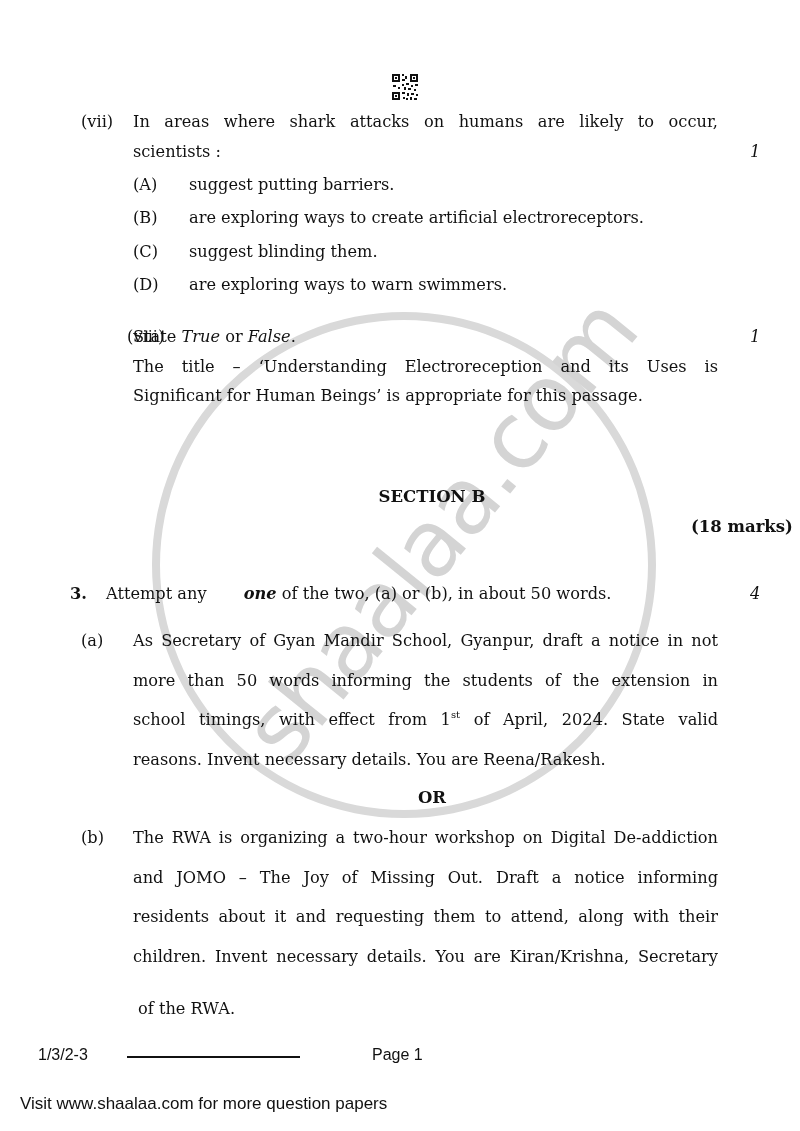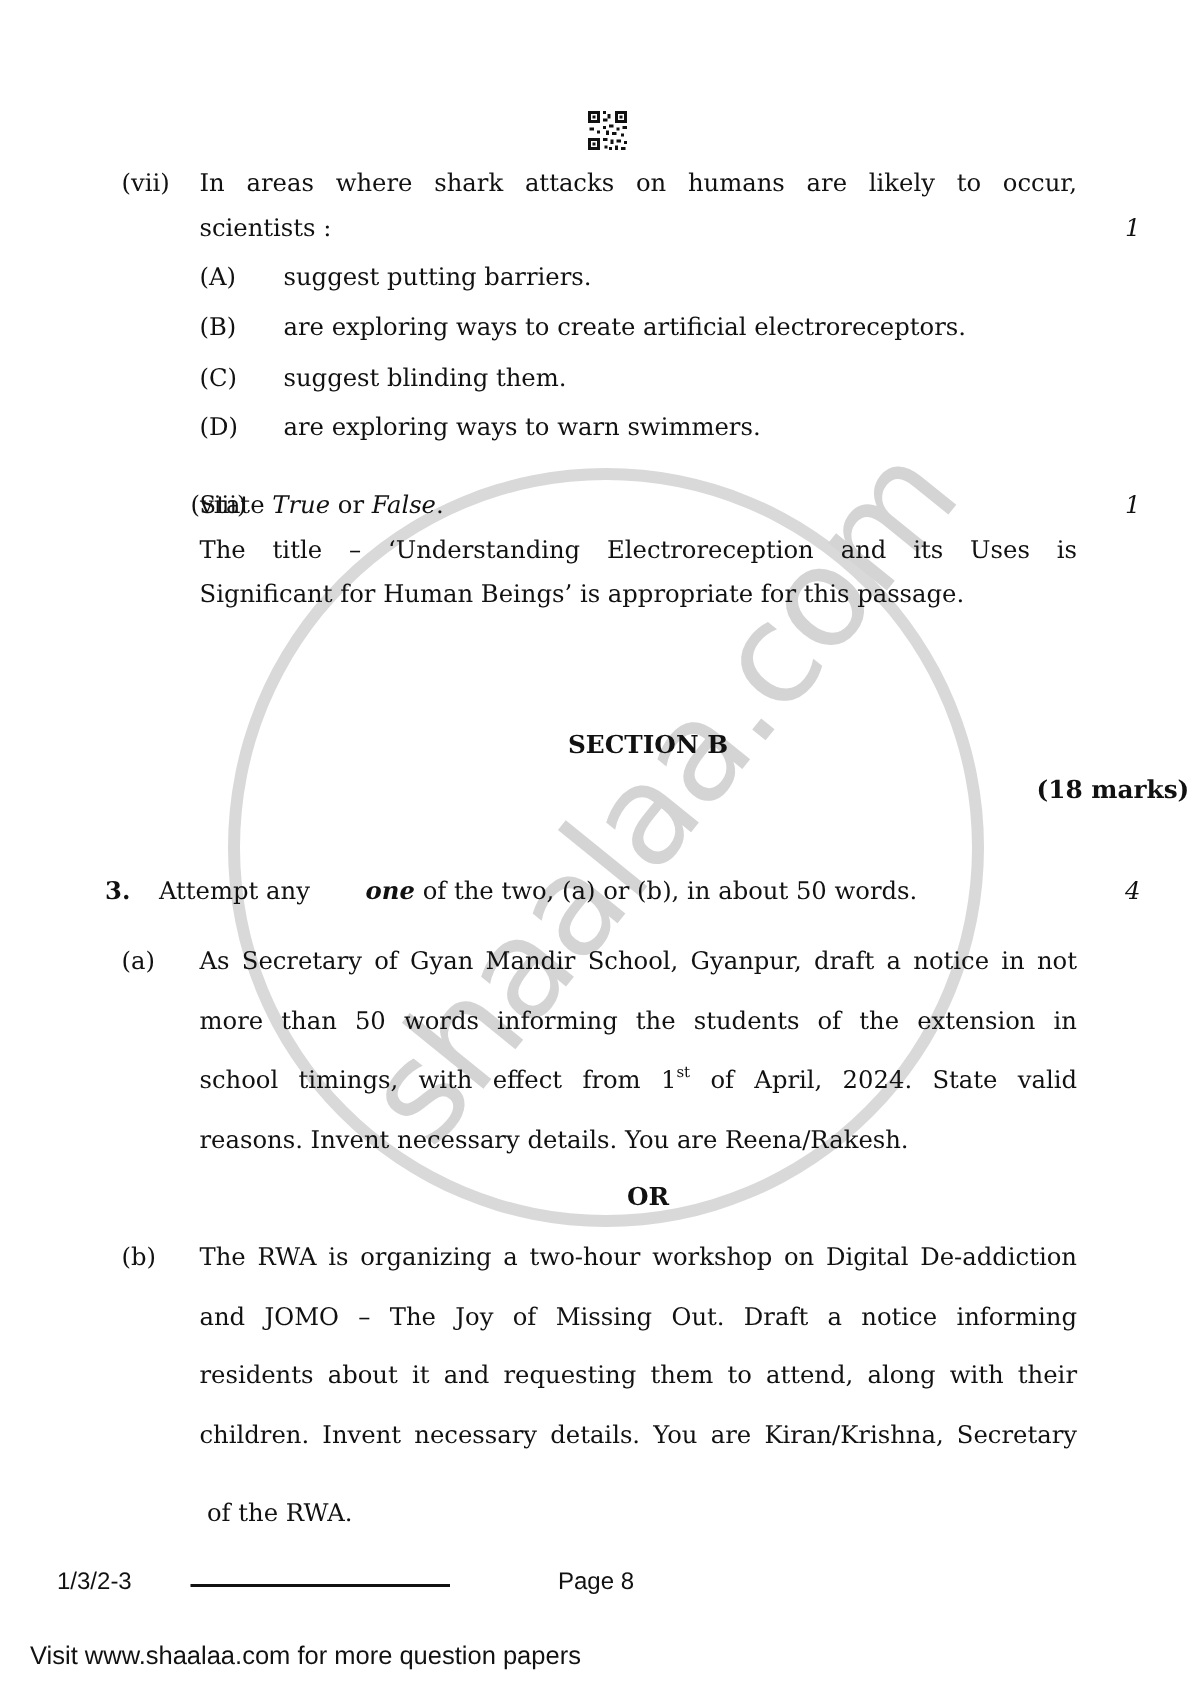--- a/index.html
+++ b/index.html
@@ -115,16 +115,16 @@
     <div class="line just" style="left:133px; top:828px; width:585px;">The RWA is organizing a two-hour workshop on Digital De-addiction</div>
     <div class="line just" style="left:133px; top:868px; width:585px;">and JOMO – The Joy of Missing Out. Draft a notice informing</div>
     <div class="line just" style="left:133px; top:907px; width:585px;">residents about it and requesting them to attend, along with their</div>
     <div class="line just" style="left:133px; top:947px; width:585px;">children. Invent necessary details. You are Kiran/Krishna, Secretary</div>
     <div class="line" style="left:138px; top:986px;margin-top:13px;">of the RWA.</div>
   </div>
 
   <div class="footer">
     <span class="line" style="left:38px; top:1045px;">1/3/2-3</span>
     <div class="footer-rule"></div>
-    <span class="line" style="left:372px; top:1045px;">Page 8</span>
+    <span class="line" style="left:372px; top:1045px;">Page 1</span>
     <a class="line" style="left:20px; top:1094px; color:#111; text-decoration:none; font-size:17px;">Visit www.shaalaa.com for more question papers</a>
   </div>
 </div>
 
 </body></html>

